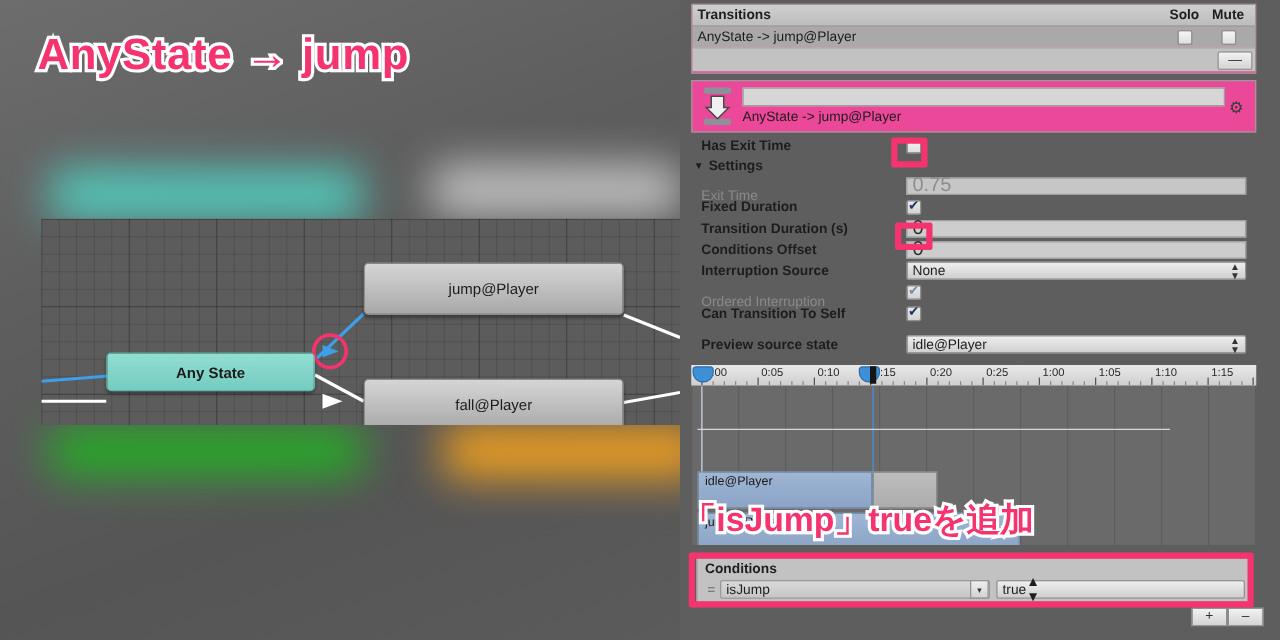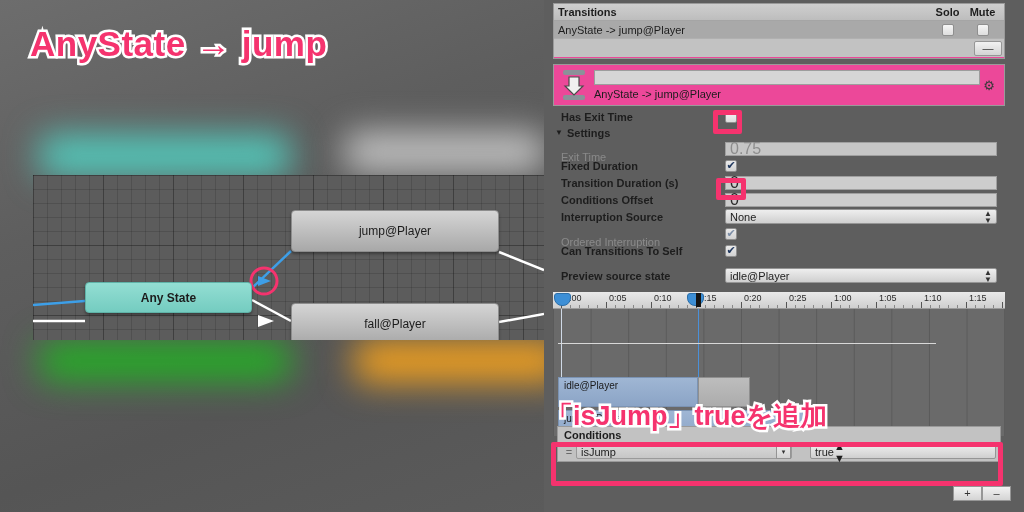--- a/index.html
+++ b/index.html
@@ -217,42 +217,42 @@
   .marker-black {
     position: absolute; top: 1px; width: 5px; height: 14px; background: #151515;
   }
   #white-line {
     position: absolute; left: 5px; top: 34px; width: 378px; height: 1px;
     background: #d8d8d8;
   }
 
   
   #cond-box {
-    position: absolute; left: 13px; top: 426px; width: 444px; height: 36px;
+    position: absolute; left: 13px; top: 446px; width: 444px; height: 36px;
     background: #c2c2c2; border: 1px solid #9a9a9a;
   }
   #cond-title { height: 16px; padding: 2px 0 0 6px; font-size: 11px; font-weight: bold; }
   #cond-row { display: flex; align-items: center; height: 17px; padding: 0 4px; }
   #cond-eq { width: 14px; text-align: center; color: #6a6a6a; font-size: 11px; }
   #cond-param {
     width: 216px; height: 15px;
     background: linear-gradient(#d9d9d9,#c6c6c6);
     border: 1px solid #9a9a9a; border-radius: 2px;
     display: flex; align-items: center; padding: 0 4px;
     font-size: 11px; position: relative;
   }
   #cond-param .drop {
     position: absolute; right: 0; top: -1px; width: 15px; height: 15px;
     background: linear-gradient(#efefef,#d2d2d2);
     border: 1px solid #949494;
     display: flex; align-items: center; justify-content: center;
     font-size: 7px; color: #333;
   }
   #cond-value {
-    flex: 1; margin-left: 18px; height: 15px;
+    flex: 1; margin-left: 5px; height: 15px;
     background: linear-gradient(#eeeeee,#cfcfcf);
     border: 1px solid #959595; border-radius: 2px;
     display: flex; align-items: center; padding: 0 4px;
     font-size: 11px; position: relative;
   }
   #cond-btns {
     position: absolute; right: 13px; top: 486px;
     display: flex; gap: 0;
   }
   .pm-btn {
@@ -393,21 +393,21 @@
           <span class="arrows">▲<br>▼</span>
         </span>
       </div>
 
       <div class="row">
         <span class="lab dim">Ordered Interruption</span>
         <span class="cb checked dim"></span>
       </div>
 
       <div class="row">
-        <span class="lab bold">Can Transitions To Self</span>
+        <span class="lab bold">Can Transition To Self</span>
         <span class="cb checked"></span>
       </div>
 
       <div style="height:8px"></div>
 
       <div class="row">
         <span class="lab bold">Preview source state</span>
         <span class="popup">
           <span>idle@Player</span>
           <span class="arrows">▲<br>▼</span>

